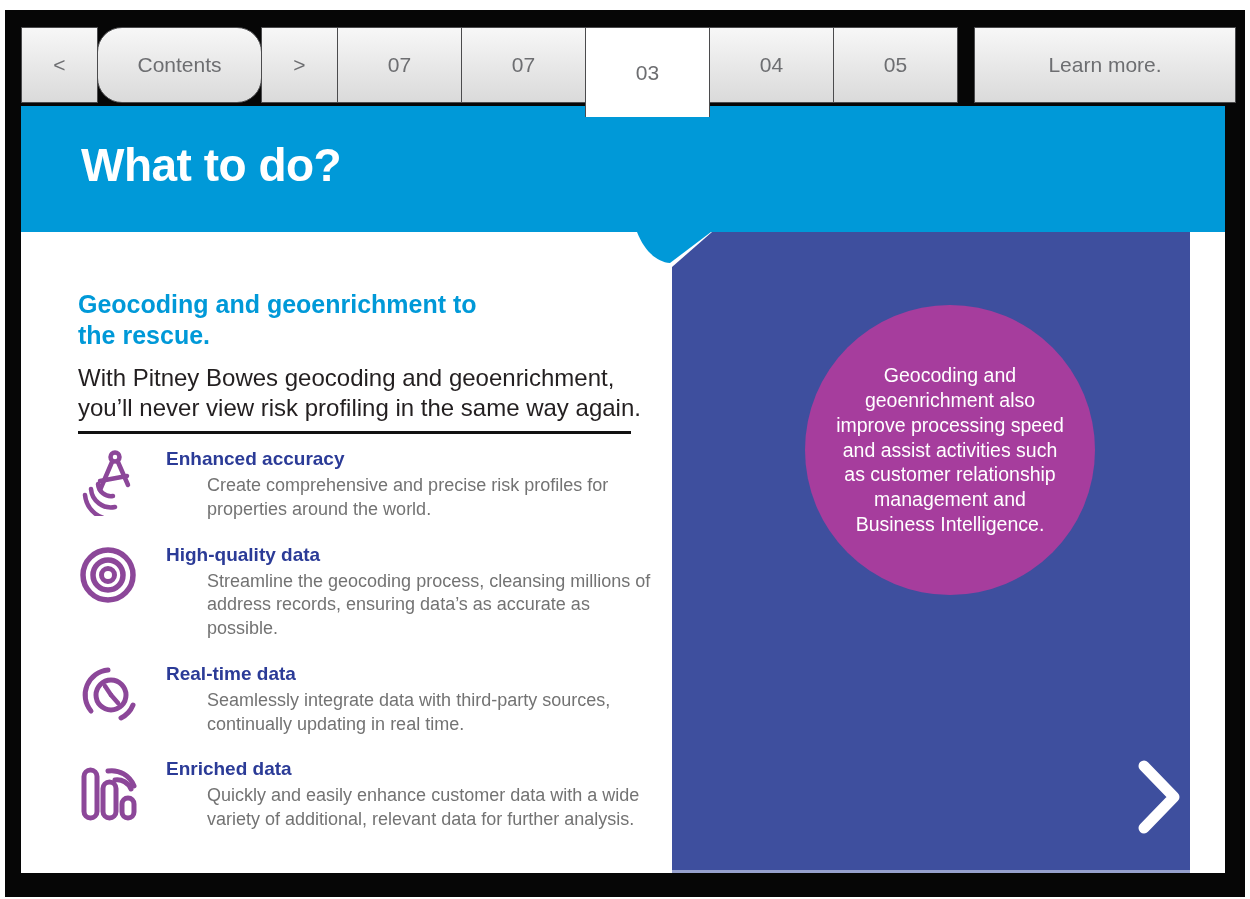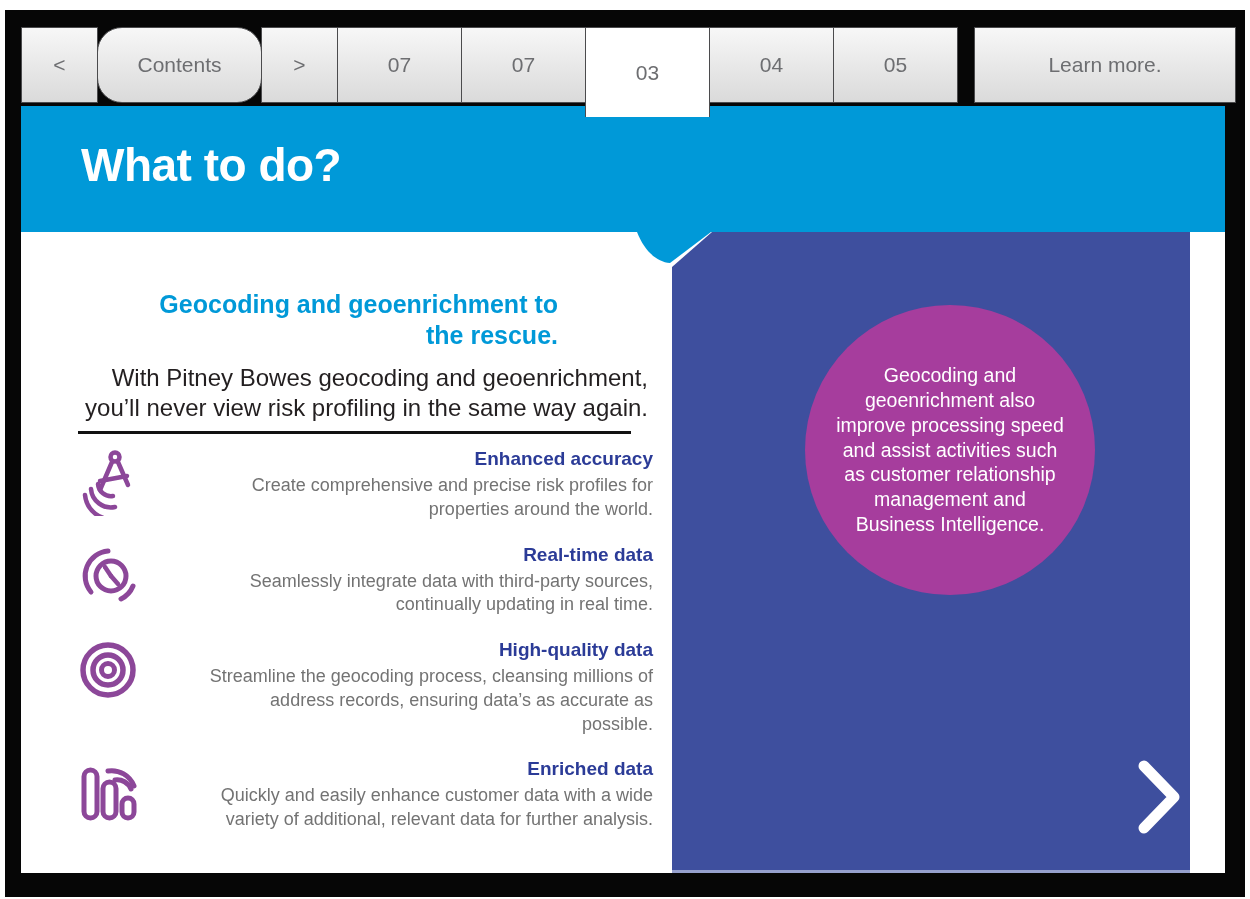--- a/index.html
+++ b/index.html
@@ -24,21 +24,21 @@
   }
   .w-arrow { width:77px; } .w-contents { width:165px;border-radius:25px; } .w-num { width:125px; } .w-learn { width:262px;margin-left:16px; }
 
   
   .header { position:absolute; left:16px; top:96px; width:1204px; height:126px; background:#0099d8; z-index:2; }
   .page-title { position:absolute; left:60px; top:32px; color:#ffffff; font-size:46px; font-weight:bold; letter-spacing:-0.5px; }
 
   
   .content { position:absolute; left:16px; top:222px; width:1204px; height:641px; background:#ffffff; }
 
-  .left-panel { position:absolute; left:0; top:0; width:651px; height:641px; background:#ffffff;text-align:right; }
+  .left-panel { position:absolute; left:0; top:0; width:651px; height:641px; background:#ffffff; }
 
   .section-heading { position:absolute; left:57px; top:57px; width:480px;
     color:#0099d8; font-size:25px; font-weight:bold; line-height:1.22; }
   .section-intro { position:absolute; left:57px; top:131px; width:570px;
     color:#231f20; font-size:24px; line-height:1.25; }
   .divider { position:absolute; left:57px; top:199px; width:553px; height:0; border-top:3px solid #111111; }
 
   .features { position:absolute; left:57px; top:216px; width:575px; }
   .feature { display:flex; margin-bottom:22px; }
   .feature-icon { flex:0 0 62px; width:62px; margin-right:26px; display:flex; justify-content:center; }
@@ -113,47 +113,47 @@
           </div>
           <div class="feature-body">
             <div class="feature-title">Enhanced accuracy</div>
             <div class="feature-desc multiline">Create comprehensive and precise risk profiles for
 properties around the world.</div>
           </div>
         </div>
 
         <div class="feature">
           <div class="feature-icon">
+            <svg width="62" height="64" viewBox="0 0 62 64" fill="none" stroke="#8c4799">
+              <circle cx="30" cy="31" r="25" stroke-width="5.5"></circle>
+              <circle cx="30" cy="31" r="15" stroke-width="5.5"></circle>
+              <circle cx="30" cy="31" r="6.5" stroke-width="5"></circle>
+            </svg>
+          </div>
+          <div class="feature-body">
+            <div class="feature-title">High-quality data</div>
+            <div class="feature-desc multiline">Streamline the geocoding process, cleansing millions of
+address records, ensuring data’s as accurate as possible.</div>
+          </div>
+        </div>
+
+        <div class="feature">
+          <div class="feature-icon">
             <svg width="62" height="64" viewBox="0 0 62 64" fill="none" stroke="#8c4799" stroke-width="5" stroke-linecap="round">
               <circle cx="33" cy="32" r="15"></circle>
               <path d="M33 32 L27 23" stroke-width="4.5"></path>
               <path d="M33 32 L40 40" stroke-width="4.5"></path>
               <path d="M30 7 A 25 25 0 0 0 13 48"></path>
               <path d="M55 42 A 25 25 0 0 1 43 55"></path>
             </svg>
           </div>
           <div class="feature-body">
             <div class="feature-title">Real-time data</div>
             <div class="feature-desc multiline">Seamlessly integrate data with third-party sources,
 continually updating in real time.</div>
-          </div>
-        </div>
-
-        <div class="feature">
-          <div class="feature-icon">
-            <svg width="62" height="64" viewBox="0 0 62 64" fill="none" stroke="#8c4799">
-              <circle cx="30" cy="31" r="25" stroke-width="5.5"></circle>
-              <circle cx="30" cy="31" r="15" stroke-width="5.5"></circle>
-              <circle cx="30" cy="31" r="6.5" stroke-width="5"></circle>
-            </svg>
-          </div>
-          <div class="feature-body">
-            <div class="feature-title">High-quality data</div>
-            <div class="feature-desc multiline">Streamline the geocoding process, cleansing millions of
-address records, ensuring data’s as accurate as possible.</div>
           </div>
         </div>
 
         <div class="feature">
           <div class="feature-icon">
             <svg width="62" height="66" viewBox="0 0 62 66" fill="none" stroke="#8c4799" stroke-width="5" stroke-linecap="round">
               <rect x="6" y="12" width="13" height="48" rx="6.5"></rect>
               <rect x="25" y="24" width="13" height="36" rx="6.5"></rect>
               <rect x="44" y="40" width="12" height="20" rx="6"></rect>
               <path d="M37 22 a 15 15 0 0 1 16 9"></path>

